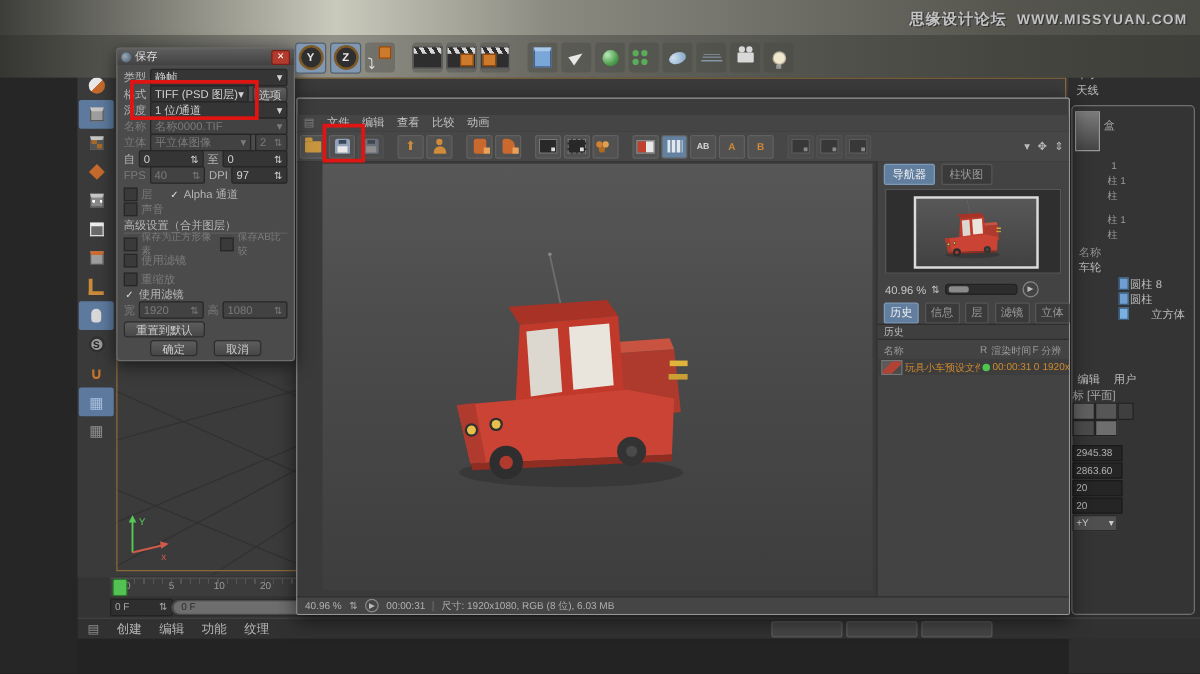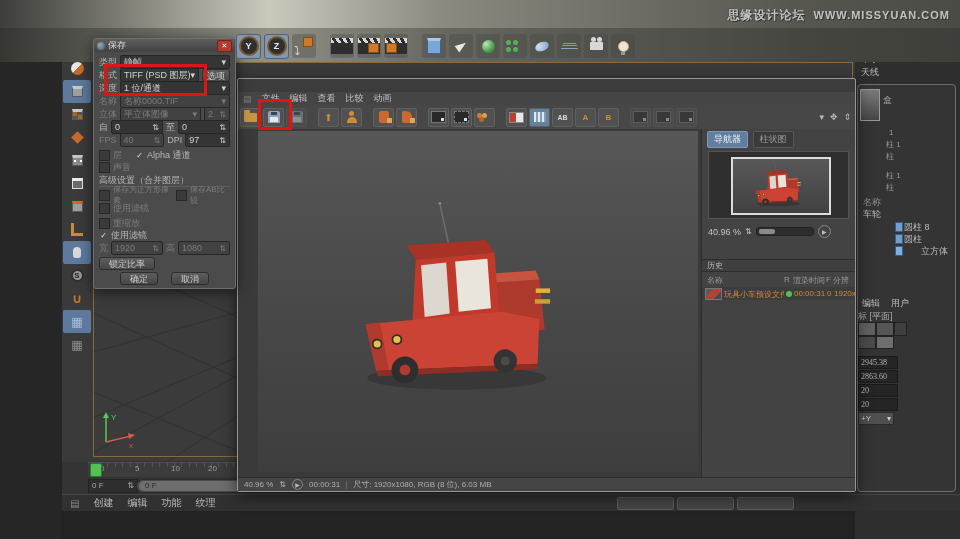--- a/index.html
+++ b/index.html
@@ -56,21 +56,21 @@
     font-size:8px;font-weight:bold;display:flex;align-items:center;justify-content:center;box-sizing:border-box;}
   
   .viewport{left:62px;top:62px;width:793px;height:400px;background:#3b3b3b;z-index:0;}
   .vp-border{left:93px;top:62px;width:758px;height:393px;border:1px solid #8a6a3a;z-index:1;pointer-events:none;}
   .gizmo{left:95px;top:408px;z-index:1;}
   
   .right-strip{left:855px;top:28px;width:105px;height:511px;background:#2e2e2e;z-index:1;font-size:9px;color:#bdbdbd;}
   .rs{position:absolute;white-space:nowrap;}
   .rs-win{position:absolute;left:2px;top:56px;width:99px;height:408px;border:1px solid #6f6f6f;border-radius:4px;background:#343434;box-sizing:border-box;}
   .rs-thumb{position:absolute;left:5px;top:61px;width:18px;height:30px;background:linear-gradient(#7a7a7a,#454545);border:1px solid #999;}
-  .rs-field{position:absolute;left:3px;width:34px;height:11px;background:#252525;border:1px solid #1b1b1b;color:#b5b5b5;font-size:8px;line-height:11px;padding:0 2px;font-family:Liberation Serif, serif;}
+  .rs-field{position:absolute;left:3px;width:34px;height:11px;background:#252525;border:1px solid #1b1b1b;color:#b5b5b5;font-size:8px;line-height:11px;padding:0 2px;}
   .rs-dd{position:absolute;left:3px;width:30px;height:11px;background:#4f4f4f;border:1px solid #2c2c2c;color:#ccc;font-size:8px;line-height:11px;padding:0 2px;display:flex;justify-content:space-between;}
   .rs-sw{position:absolute;border:1px solid #222;}
   .rs-obicon{position:absolute;width:6px;height:8px;background:#6f9fd0;border:1px solid #3d5d80;}
   
   .timeline{left:62px;top:461px;width:793px;height:33px;background:#343434;z-index:1;}
   .ruler{position:absolute;left:26px;right:2px;top:1px;height:14px;background:#3c3c3c;border-top:1px solid #505050;
     background-image:repeating-linear-gradient(90deg,#555 0 1px,transparent 1px 7.4px);background-position:12px 0;background-size:100% 4px;background-repeat:no-repeat;}
   .tick{position:absolute;top:3px;font-size:8px;color:#9a9a9a;}
   .playhead{position:absolute;left:28px;top:2px;width:10px;height:12px;background:#53c253;border:1px solid #2c7a2c;border-radius:2px;}
   .fbox{position:absolute;left:26px;top:18px;width:42px;height:12px;background:#2e2e2e;border:1px solid #222;color:#aaa;
@@ -493,21 +493,21 @@
           <span>1920</span>
           <span class="sm">⇅</span>
         </span>
       <span class="dlab dim">高</span>
       <span class="num gray" style="flex:1">
           <span>1080</span>
           <span class="sm">⇅</span>
         </span>
       </div>
     <div class="drow" style="top:218px">
-        <button class="dbtn dim">锁定比率</button>
+        <button class="dbtn dim">重置到默认</button>
       </div>
     <div class="drow" style="top:233px;justify-content:center">
       <button class="dbtn">确定</button>
       <button class="dbtn" style="margin-left:10px">取消</button>
       </div>
   </div>
 
   <div class="abs pv">
     <div class="pv-menu">
       <span style="color:#7f7f7f">▤</span>
@@ -602,20 +602,27 @@
             </svg>
         </div>
       </div>
       <div style="position:absolute;left:6px;top:96px;display:flex;align-items:center;gap:4px">
         <span>40.96 %</span>
         <span class="sm">⇅</span>
         <span class="zslider">
             <i></i>
           </span>
         <span class="circ-btn">▶</span>
+      </div>
+      <div style="position:absolute;left:5px;top:113px;white-space:nowrap">
+        <span class="tab sel" style="padding:1px 4px">历史</span>
+        <span class="tab" style="padding:1px 4px">信息</span>
+        <span class="tab" style="padding:1px 4px">层</span>
+        <span class="tab" style="padding:1px 4px">滤镜</span>
+        <span class="tab" style="padding:1px 4px">立体</span>
       </div>
       <div class="hist-hdr">历史</div>
       <span class="colh" style="left:5px">名称</span>
       <span class="colh" style="left:82px">R</span>
       <span class="colh" style="left:91px">渲染时间</span>
       <span class="colh" style="left:124px">F</span>
       <span class="colh" style="left:131px">分辨率</span>
       <div class="hrow">
         <div class="thumb"></div>
         <span class="orange sm" style="position:absolute;left:22px;top:2px;width:60px;overflow:hidden;white-space:nowrap;display:inline-block">玩具小车预设文件 *</span>

